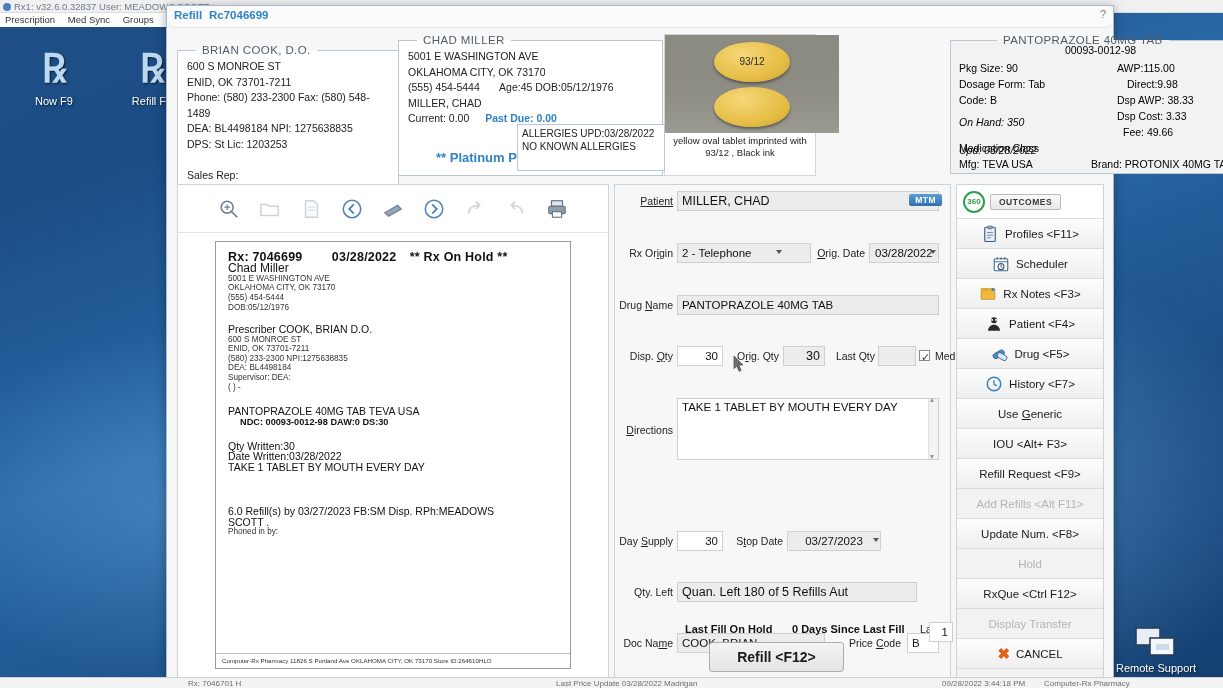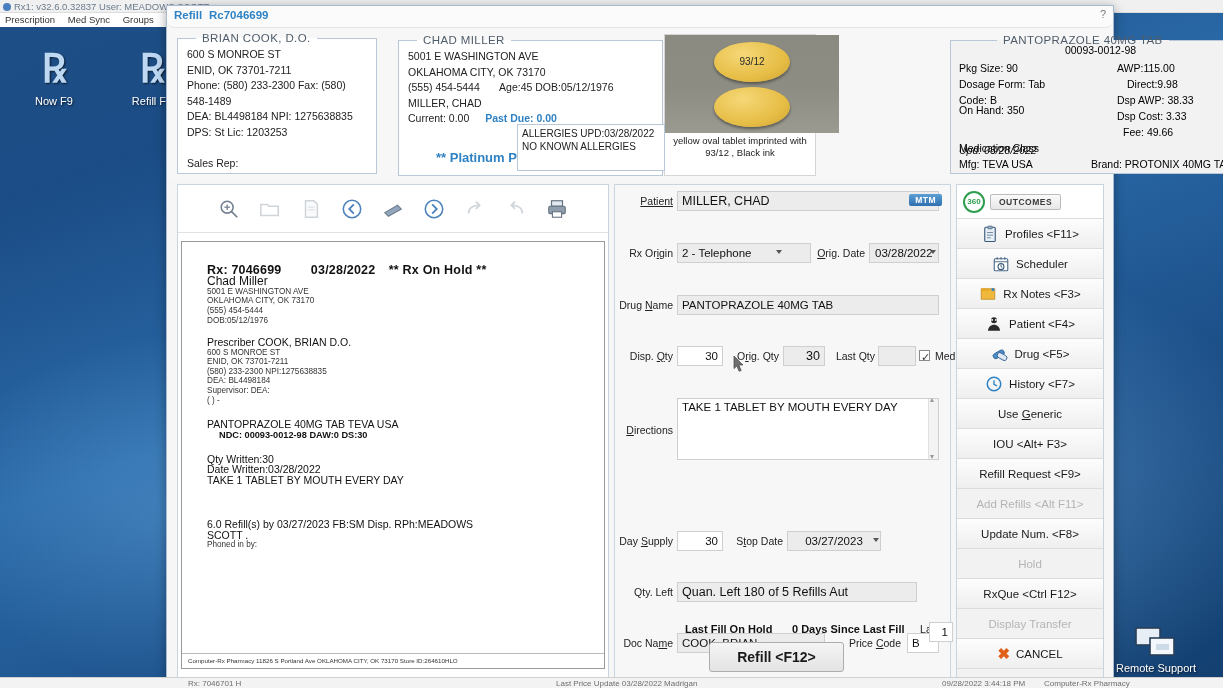--- a/index.html
+++ b/index.html
@@ -99,21 +99,21 @@
     border: 1px solid #b9c8d8;
     background: #fff;
   }
   fieldset.gbox > legend {
     font-size: 11.5px; color: #4f5d6b;
     padding: 0 6px; margin-left: 18px;
     letter-spacing: .4px;
   }
   .gbox .body { padding: 3px 9px; font-size: 10.5px; color:#222; line-height: 15.5px; }
 
-  #doc-box  { left: 10px;  top: 4px; width: 200px; height: 142px; }
+  #doc-box  { left: 10px;  top: 16px; width: 222px; height: 142px; }
   #pat-box  { left: 231px; top: 6px; width: 265px; height: 142px; }
   #drug-box { left: 783px; top: 6px; width: 301px; height: 140px;
               background:#f2f2f2; }
   #drug-box > legend { margin-left: 46px; }
   .bold-blue { color: #2f82c4; font-weight: bold; }
 
   #allergy-pop {
     position: absolute; left: 350px; top: 96px;
     width: 148px; height: 47px;
     border: 1px solid #b9c8d8; background: #fff;
@@ -162,24 +162,24 @@
   #prev-toolbar {
     height: 48px; border-bottom: 1px solid #e2e2e2;
     display:flex; align-items:center; justify-content:center; gap: 19px;
     background: #fff;
   }
   .tb-ico { width: 22px; height: 22px; opacity: .85; }
   .tb-ico.dim { opacity: .32; }
 
   #label-sheet {
     margin: 8px auto 0;
-    width: 424px; height: 428px;
+    width: 356px; height: 428px;
     background: #fff; border: 1px solid #999;
     font-size: 8.6px; color:#111; line-height: 10.4px;
-    padding: 17px;
+    padding: 4px;
     position: relative;
     overflow: hidden;
   }
   #label-sheet .pad { padding: 6px 8px; }
   .lbl-hdr { font-size: 12.5px; font-weight: bold; letter-spacing:.2px; }
   .lbl-name { font-size: 12px; margin-top: 1px; }
   .lbl-sm { font-size: 8.2px; line-height: 9.6px; color:#333; }
   .lbl-md { font-size: 10.5px; margin-top: 12px; }
   .lbl-drug { font-size: 10.5px; }
   .lbl-ndc { font-size: 9.2px; font-weight: bold; padding-left: 12px; }
@@ -423,21 +423,21 @@
         <div class="drug-ndc">00093-0012-98</div>
         <div class="dL" style="top:18px;"><span>Pkg Size:</span> <span>90</span></div>
         <div class="dR" style="top:18px;"><span>AWP:</span><span>115.00</span></div>
 
         <div class="dL" style="top:34px;"><span>Dosage Form:</span> <span>Tab</span></div>
         <div class="dR" style="top:34px;padding-left:10px;"><span>Direct:</span><span>9.98</span></div>
 
         <div class="dL" style="top:50px;"><span>Code:</span> <span>B</span></div>
         <div class="dR" style="top:50px;"><span>Dsp AWP:</span> <span>38.33</span></div>
 
-        <div class="dL" style="top:60px;"><span>On Hand:</span> <span>350</span></div>
+        <div class="dL" style="top:72px;font-style:italic;"><span>On Hand:</span> <span>350</span></div>
         <div class="dR" style="top:66px;"><span>Dsp Cost:</span> <span>3.33</span></div>
 
         <div class="dL" style="top:100px;font-style:italic;"><span>Upd:</span> <span>03/28/2022</span></div>
         <div class="dR" style="top:82px;padding-left:6px;"><span>Fee:</span> <span>49.66</span></div>
 
         <div class="dFull" style="top:98px;">Medication Class</div>
         <div class="dFull" style="top:114px;">Mfg: TEVA USA</div>
         <div style="position:absolute;left:140px;top:114px;font-size:10.5px;">Brand: PROTONIX 40MG TAB</div>
       </div>
     </fieldset>

